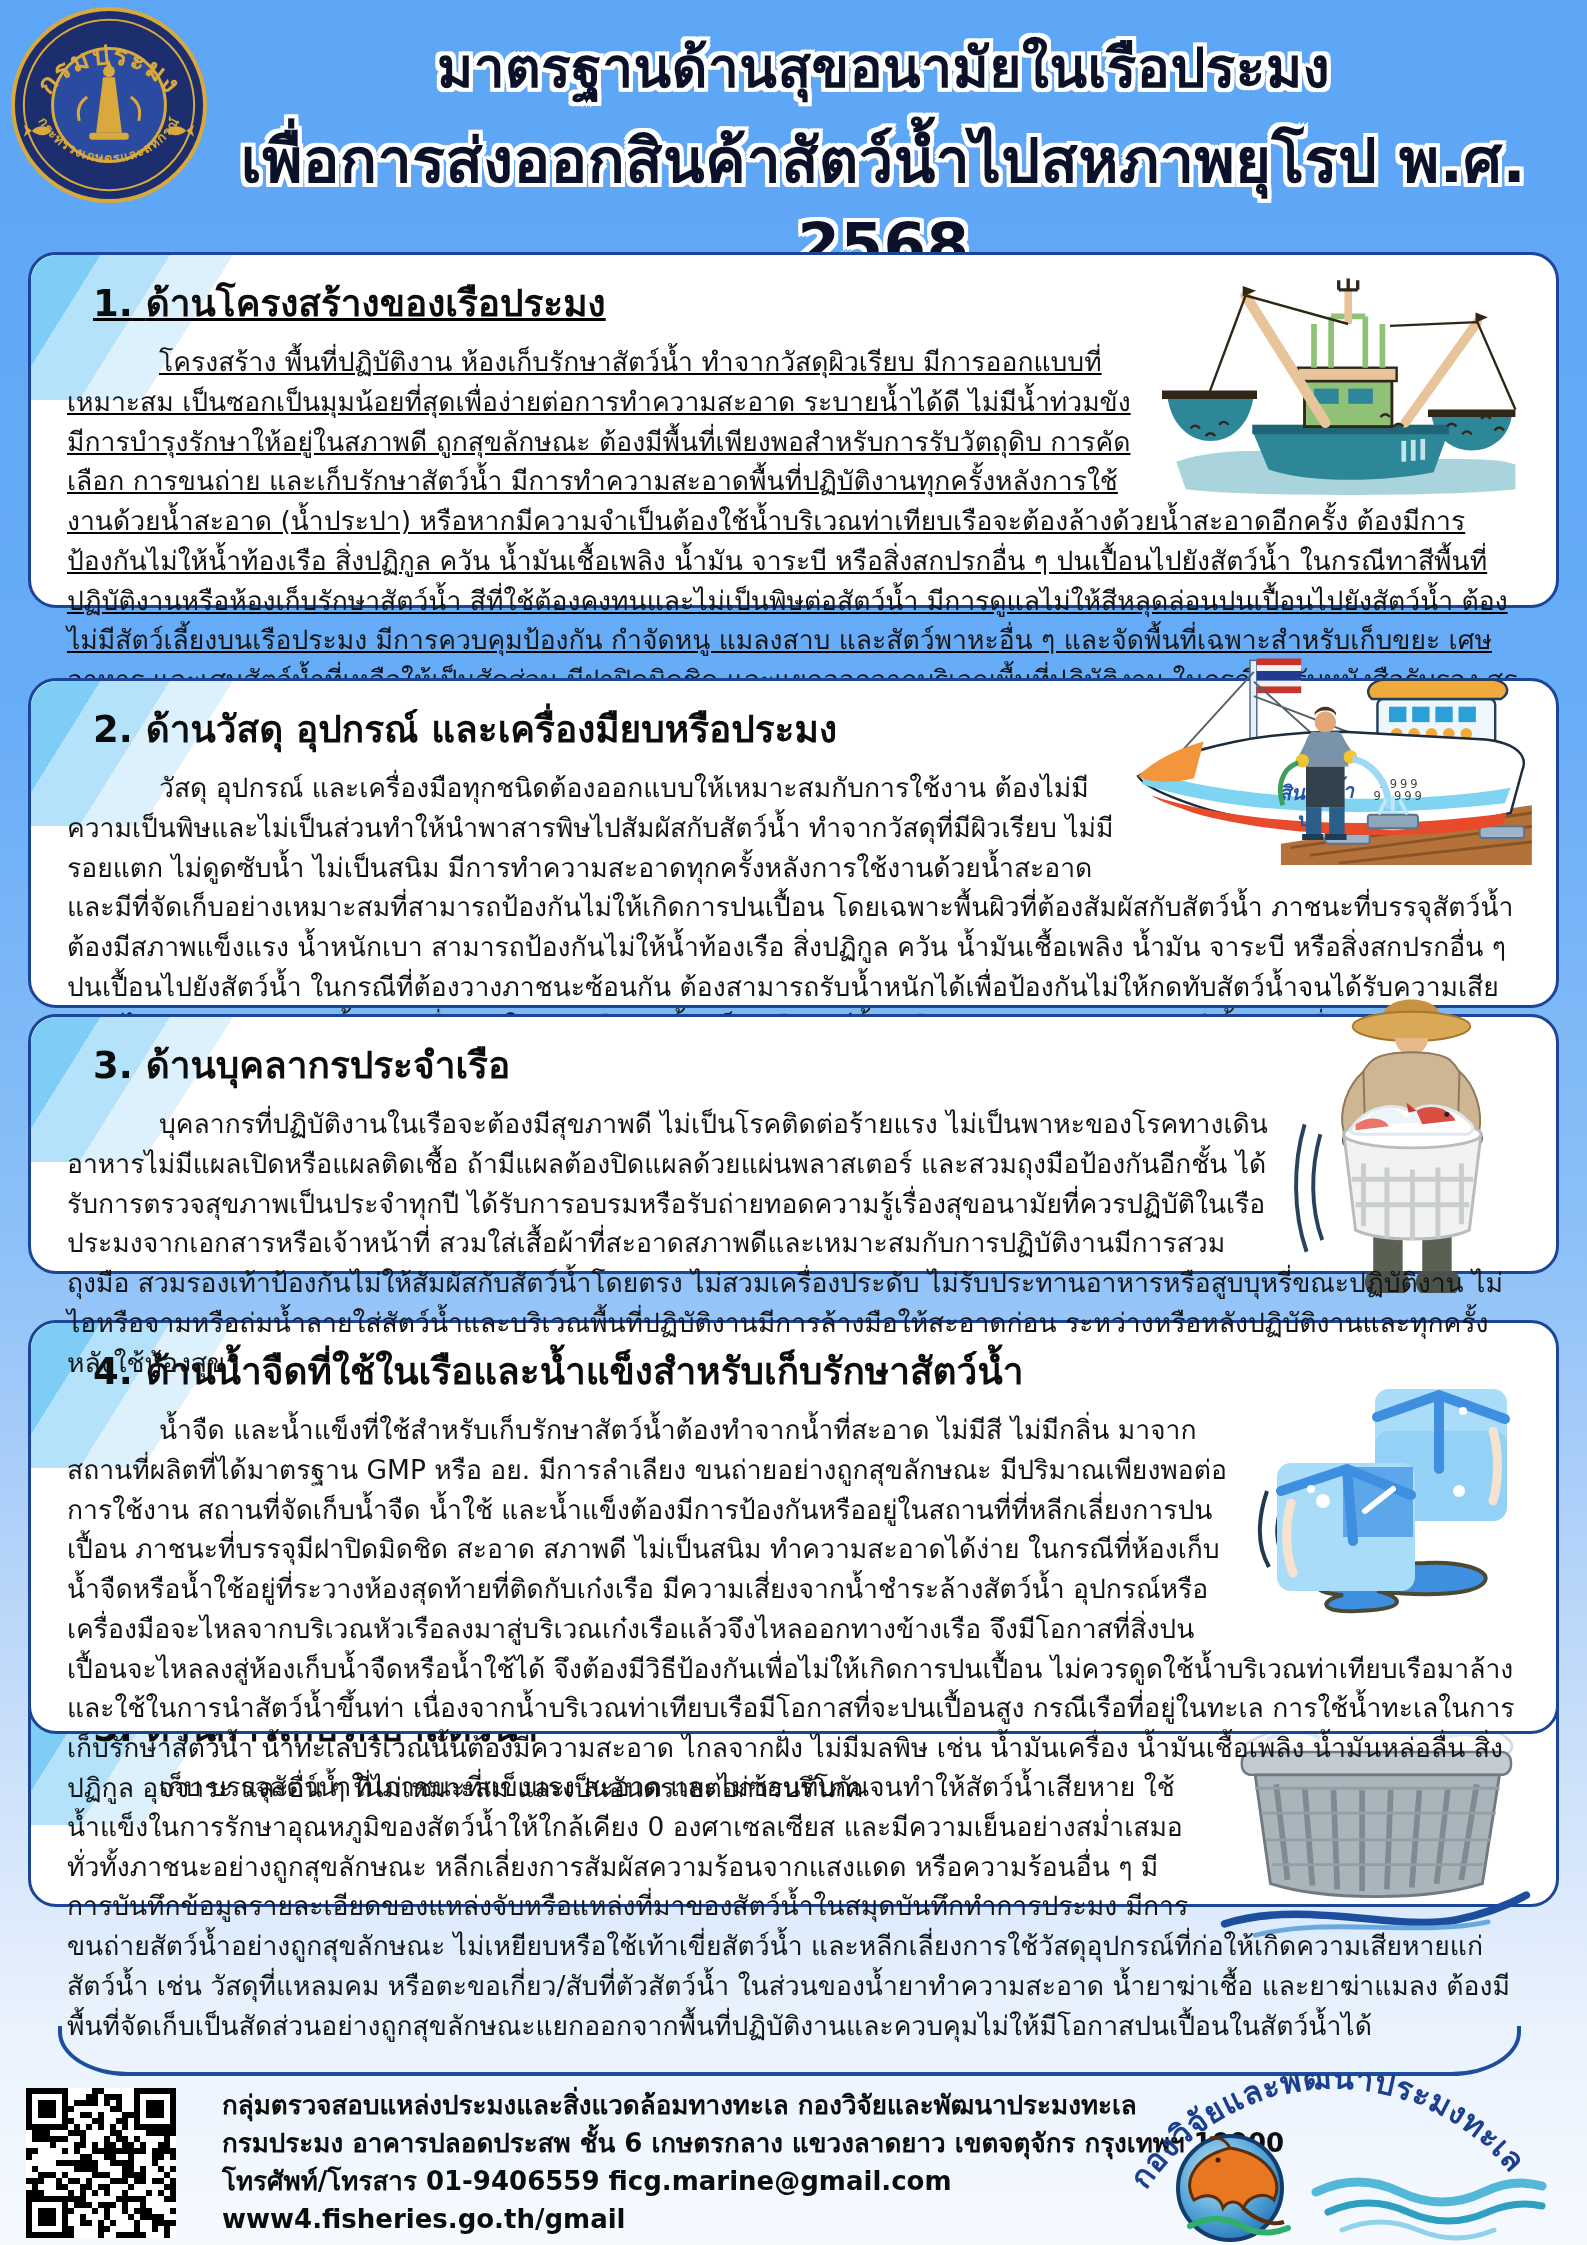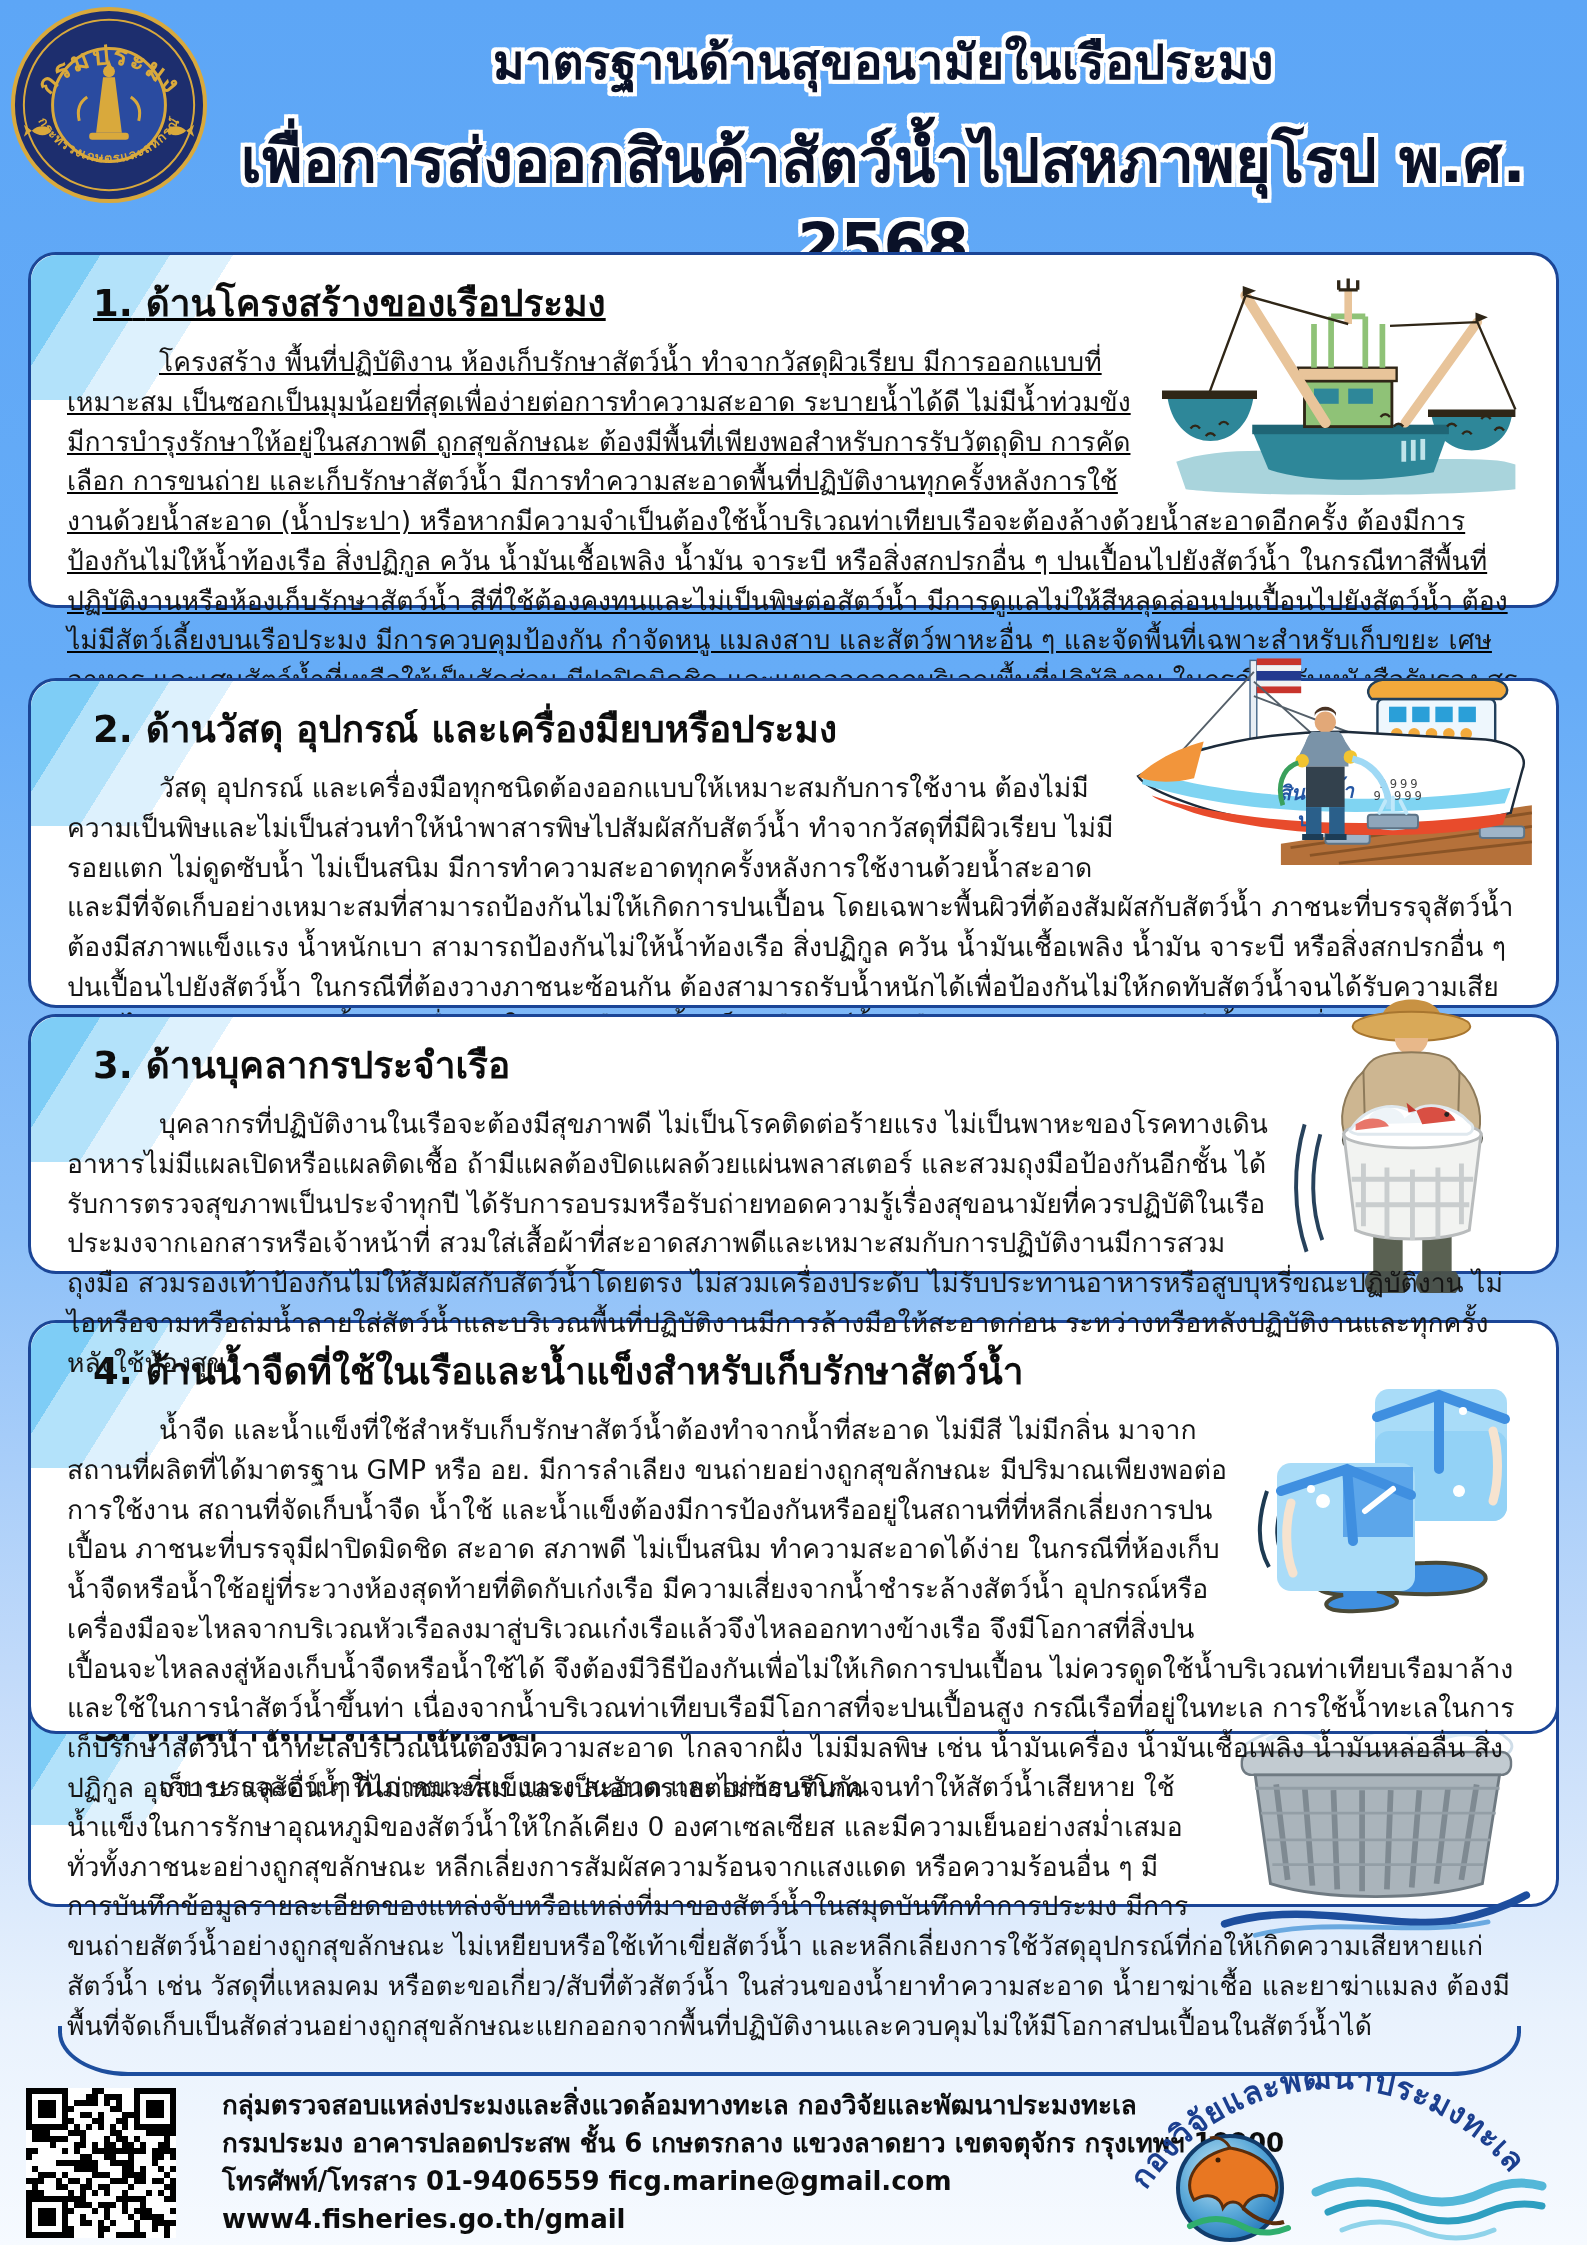--- a/index.html
+++ b/index.html
@@ -6,21 +6,21 @@
   body{
     width:1587px;height:2245px;position:relative;overflow:hidden;
     font-family:"DejaVu Sans","Liberation Sans",sans-serif;
     background:linear-gradient(180deg,#5da6f6 0%,#66acf7 30%,#8dc0f8 55%,#c3dbfa 75%,#e9f2fd 90%,#f6faff 100%);
   }
   .hdr-title{
     position:absolute;left:215px;right:35px;text-align:center;
     font-weight:800;color:#0a1128;letter-spacing:.5px;
     text-shadow:-4px -4px 0 #fff,4px -4px 0 #fff,-4px 4px 0 #fff,4px 4px 0 #fff,0 -4px 0 #fff,0 4px 0 #fff,-4px 0 0 #fff,4px 0 0 #fff;
   }
-  #title1{top:24px;font-size:48px;}
+  #title1{top:24px;font-size:55px;}
   #title2{top:112px;font-size:61px;}
   .card{
     position:absolute;left:28px;width:1531px;box-sizing:border-box;
     background:#ffffff;border:3px solid #1b4596;border-radius:28px;
     padding:14px 30px 16px 36px;z-index:1;
   }
   .stripes{
     position:absolute;top:0;left:0;width:225px;height:145px;
     border-top-left-radius:26px;pointer-events:none;
     background:linear-gradient(122deg,#7ecdf6 0%,#7ecdf6 22%,#b3e2fa 22%,#b3e2fa 44%,#ddf1fd 44%,#ddf1fd 64%,rgba(255,255,255,0) 64%);

